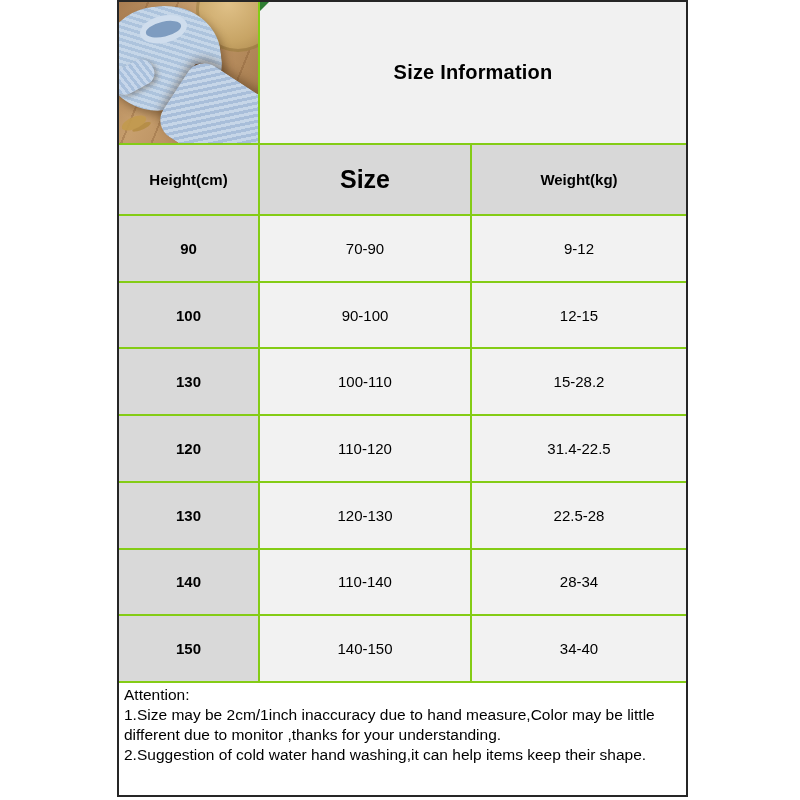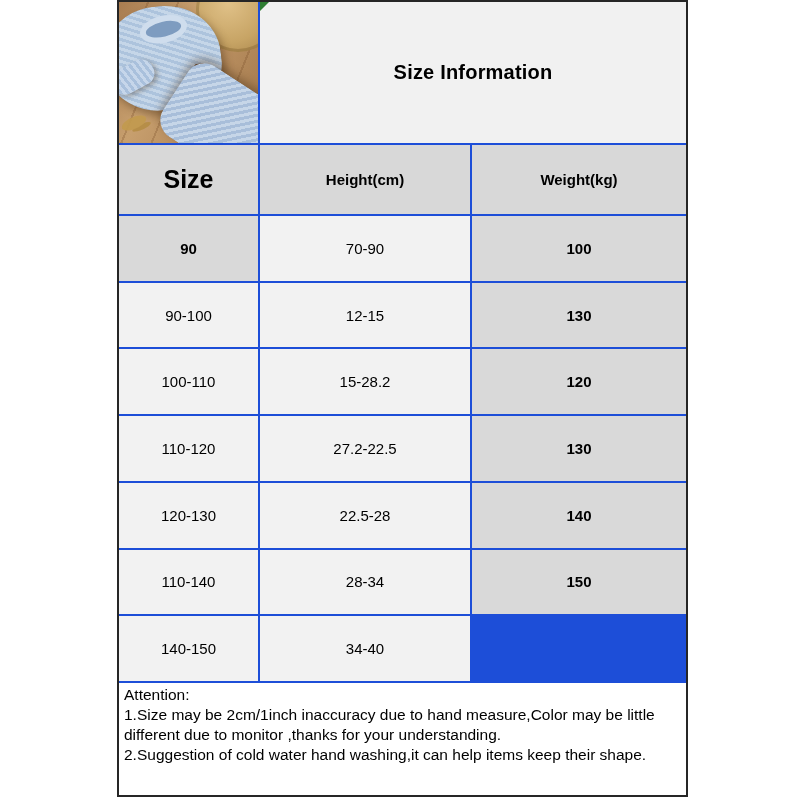--- a/index.html
+++ b/index.html
@@ -3,21 +3,21 @@
 <meta charset="utf-8">
 <style>
   html,body{margin:0;padding:0;}
   body{
     width:800px;height:800px;background:#ffffff;position:relative;
     font-family:"Liberation Sans","DejaVu Sans",sans-serif;color:#000;
     -webkit-font-smoothing:antialiased;
   }
   .sheet{
     position:absolute;left:117px;top:0;width:571px;height:797px;
-    box-sizing:border-box;border:2px solid #262626;background:#1d4ed8;
+    box-sizing:border-box;border:2px solid #262626;background:#84cc16;
     display:grid;
     grid-template-columns:139px 210px 1fr;
     grid-template-rows:141px 69px repeat(7,1fr) 112px;
     gap:2px;
   }
   .cell{display:flex;align-items:center;justify-content:center;box-sizing:border-box;}
 
   
   .photo-cell{grid-column:1;grid-row:1;background:#c09a6b;position:relative;overflow:hidden;}
   .wood{
@@ -110,38 +110,39 @@
     <div class="cuff"></div>
     <div class="pants"></div>
     <div class="leaf"></div>
   </div>
 
   <div class="title-cell cell">
     <span class="corner-marker" id="corner-marker" style="background: rgb(46, 125, 50);"></span>
     <span class="title-text">Size Information</span>
   </div>
 
+  <div class="cell head head-col">Height(cm)</div>
   <div class="cell head head-size">Size</div>
-  <div class="cell head head-col">Height(cm)</div>
   <div class="cell head head-col">Weight(kg)</div>
 
   <div class="cell size-cell">90</div>
   <div class="cell val-cell">70-90</div>
+  <div class="cell val-cell">9-12</div>
 
   <div class="cell size-cell">100</div>
   <div class="cell val-cell">90-100</div>
   <div class="cell val-cell">12-15</div>
 
   <div class="cell size-cell">130</div>
   <div class="cell val-cell">100-110</div>
   <div class="cell val-cell">15-28.2</div>
 
   <div class="cell size-cell">120</div>
   <div class="cell val-cell">110-120</div>
-  <div class="cell val-cell">27.2-22.5</div>
+  <div class="cell val-cell">31.4-22.5</div>
 
   <div class="cell size-cell">130</div>
   <div class="cell val-cell">120-130</div>
   <div class="cell val-cell">22.5-28</div>
 
   <div class="cell size-cell">140</div>
   <div class="cell val-cell">110-140</div>
   <div class="cell val-cell">28-34</div>
 
   <div class="cell size-cell">150</div>

